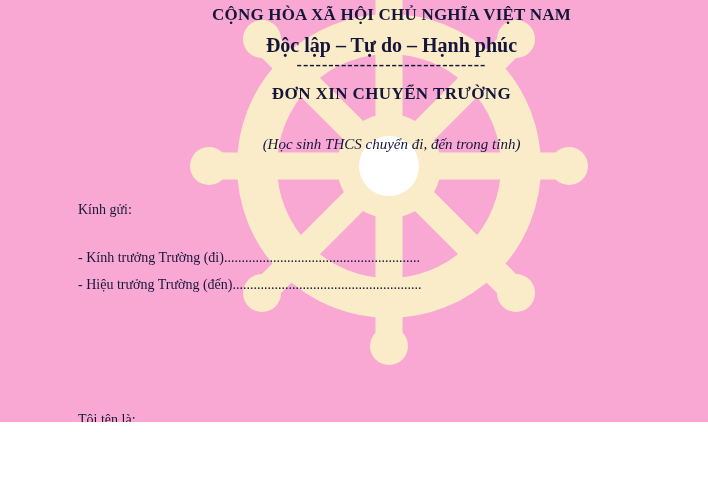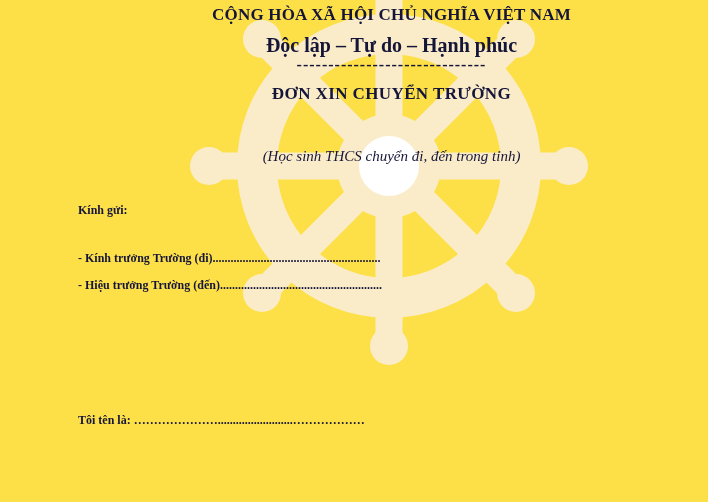--- a/index.html
+++ b/index.html
@@ -1,35 +1,35 @@
 <!DOCTYPE html>
 <html><head>
 <meta charset="utf-8">
 <style>
   html,body{margin:0;padding:0;background:#ffffff;}
   #page{
     position:relative;
-    width:708px;height:502px;
-    background:#fde047;
+    width:708px;height:422px;
+    background:#f9a8d4;
     overflow:hidden;
     font-family:"Liberation Serif","DejaVu Serif",serif;
     color:#15153a;
   }
   #watermark{position:absolute;left:0;top:0;z-index:0;}
   .txt{position:absolute;z-index:2;white-space:nowrap;}
   .centered{left:78px;width:627px;text-align:center;}
   .leftline{left:78px;}
   .b{font-weight:bold;}
   .i{font-style:italic;}
   .h1{top:5px;font-size:17px;letter-spacing:.2px;}
   .h2{top:34px;font-size:20px;}
   .sep{top:56px;font-size:16px;letter-spacing:1px;}
   .doc-title{top:84px;font-size:17px;letter-spacing:.4px;}
-  .doc-subtitle{top:148px;font-size:15px;}
-  .body-line{font-size:12px;line-height:20px;font-weight:bold;}
+  .doc-subtitle{top:136px;font-size:15px;}
+  .body-line{font-size:14px;line-height:20px;}
   .l-kinhgui{top:200px;}
   .l-di{top:248px;}
   .l-den{top:275px;}
   .l-phuhuynh{top:316px;}
   .l-sinhngay{top:365px;}
   .l-toiten{top:410px;}
   .l-danghoc{top:456px;}
 </style>
 </head>
 <body>

